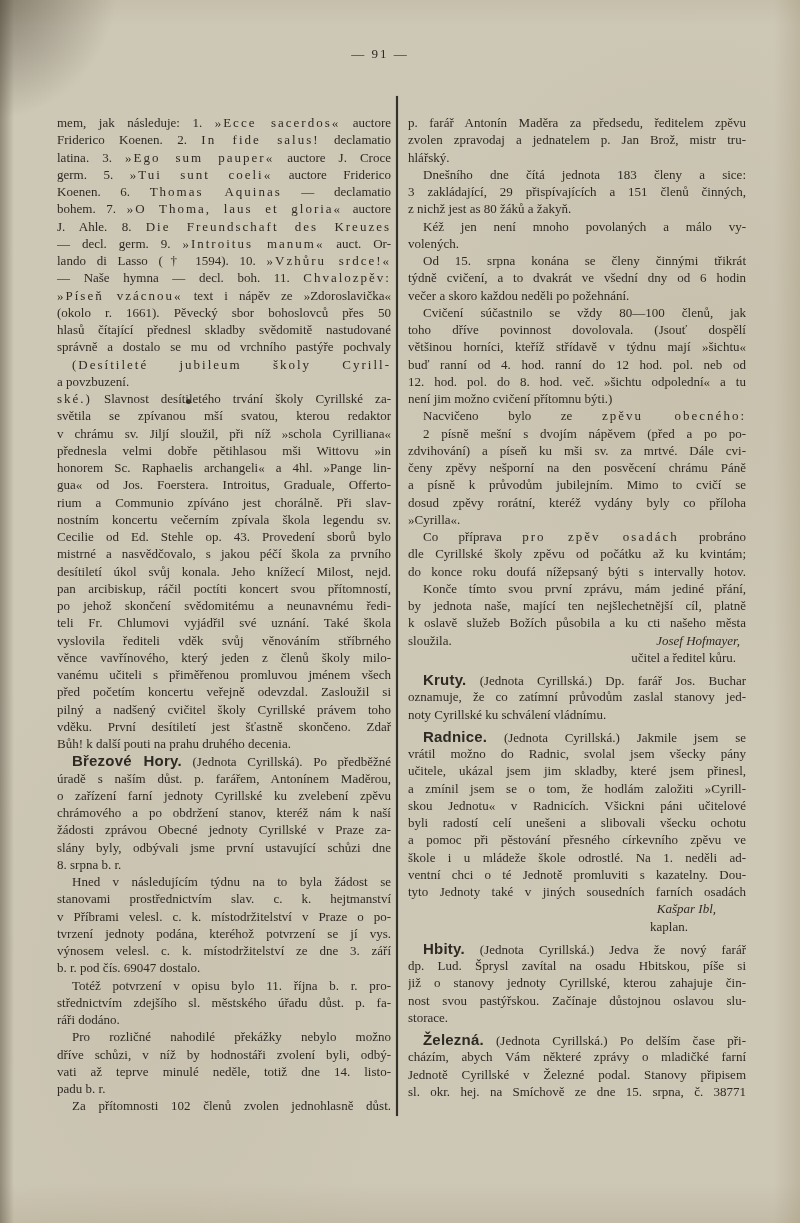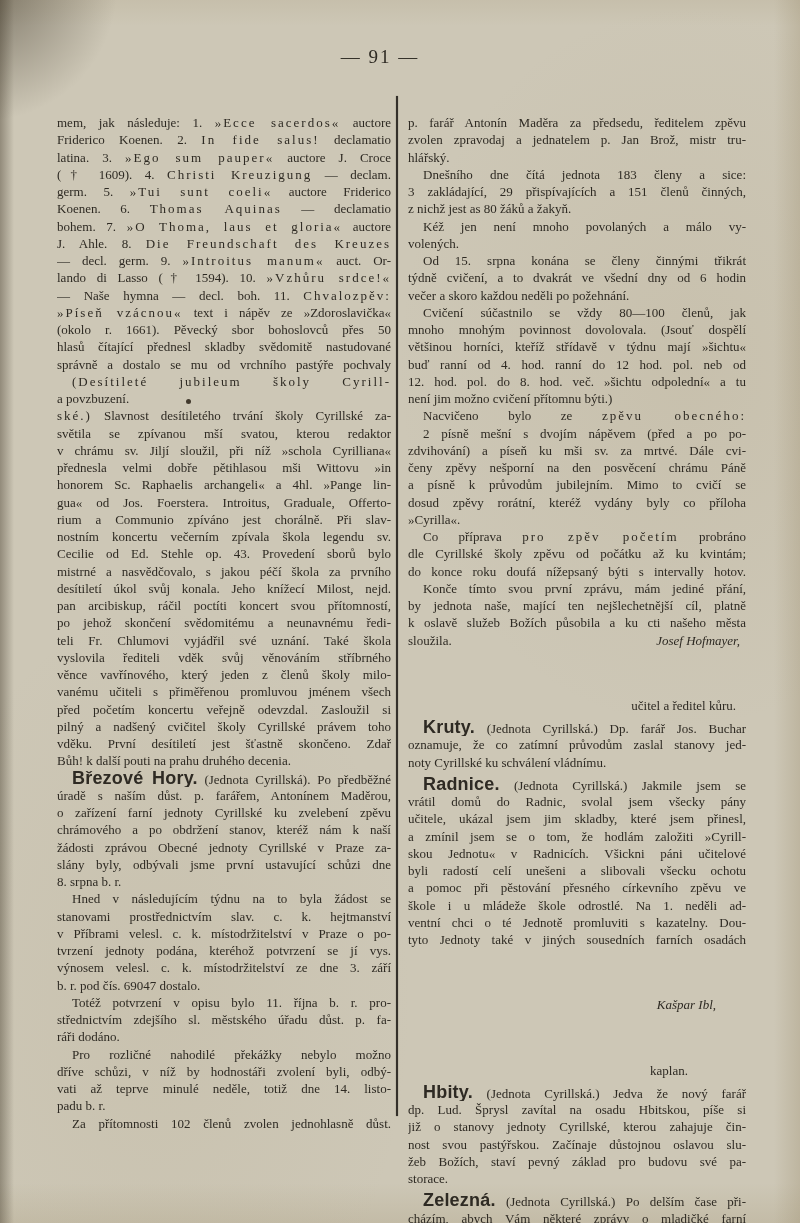--- a/index.html
+++ b/index.html
@@ -23,21 +23,21 @@
       radial-gradient(circle at -2% -1%, rgba(60,52,38,.55) 0, rgba(60,52,38,0) 9%),
       linear-gradient(90deg, rgba(74,66,50,.45) 0, rgba(74,66,50,0) 14px),
       linear-gradient(270deg, rgba(150,135,102,.28) 0, rgba(150,135,102,0) 26px),
       linear-gradient(0deg, rgba(160,146,112,.22) 0, rgba(160,146,112,0) 40px),
       linear-gradient(180deg, rgba(168,154,122,.18) 0, rgba(168,154,122,0) 26px),
       radial-gradient(ellipse at 86% 30%, rgba(166,150,116,.14) 0, rgba(166,150,116,0) 30%),
       radial-gradient(ellipse at 20% 82%, rgba(170,156,124,.12) 0, rgba(170,156,124,0) 28%);
   }
   .page-number{
     position:absolute;left:300px;top:46px;width:160px;
-    text-align:center;font-size:19px;letter-spacing:2px;
+    text-align:center;font-size:13px;letter-spacing:2px;
     color:var(--ink);
   }
   .divider{
     position:absolute;left:396px;top:96px;width:2px;height:1020px;
     background:var(--divider);
     box-shadow:0 0 1px rgba(46,42,35,.8);
   }
   .col{
     position:absolute;top:114px;
     font-size:13px;line-height:17.25px;
@@ -45,46 +45,45 @@
   #col-left{left:57px;width:334px;}
   #col-right{left:408px;width:338px;}
   .line{
     text-align:justify;
     text-align-last:justify;
     height:17.25px;
     overflow:hidden;
     white-space:normal;
   }
   .line.short{text-align-last:left;}
-  .line.right{text-align:left;text-align-last:right;margin-top:48px;}
+  .line.right{text-align:left;text-align-last:right;}
   .line.split{display:flex;justify-content:space-between;text-align-last:auto;align-items:flex-end;}
   .line.ind{text-indent:15px;}
   .line.gap{margin-top:5px;}
   .g{letter-spacing:2px;}
   .i{font-style:italic;}
   b{
     font-family:"Liberation Sans","DejaVu Sans",sans-serif;
-    font-weight:700;font-size:18px;letter-spacing:.2px;margin-top:15px;
+    font-weight:700;font-size:15px;letter-spacing:.2px;margin-top:15px;
   }
   .speck{
     position:absolute;width:5px;height:5px;border-radius:50%;
     background:rgba(40,32,20,.85);
   }
 </style>
 </head>
 <body>
 
 <div class="page">
   <div class="page-number">— 91 —</div>
   <div class="divider"></div>
   <div class="col" id="col-left">
       <div class="line"><span>mem, jak následuje: 1. </span><span class="g">»Ecce sacerdos«</span><span> auctore</span></div>
       <div class="line"><span>Friderico Koenen. 2. </span><span class="g">In fide salus!</span><span> declamatio</span></div>
       <div class="line"><span>latina. 3. </span><span class="g">»Ego sum pauper«</span><span> auctore J. Croce</span></div>
-      <div class="line"><span>(† 1609). 4. </span><span class="g">Christi Kreuzigung</span><span> — declam.</span></div>
       <div class="line"><span>germ. 5. </span><span class="g">»Tui sunt coeli«</span><span> auctore Friderico</span></div>
       <div class="line"><span>Koenen. 6. </span><span class="g">Thomas Aquinas</span><span> — declamatio</span></div>
       <div class="line"><span>bohem. 7. </span><span class="g">»O Thoma, laus et gloria«</span><span> auctore</span></div>
       <div class="line"><span>J. Ahle. 8. </span><span class="g">Die Freundschaft des Kreuzes</span></div>
       <div class="line"><span>— decl. germ. 9. </span><span class="g">»Introitus manum«</span><span> auct. Or-</span></div>
       <div class="line"><span>lando di Lasso († 1594). 10. </span><span class="g">»Vzhůru srdce!«</span></div>
       <div class="line"><span>— Naše hymna — decl. boh. 11. </span><span class="g">Chvalozpěv:</span></div>
       <div class="line"><span class="g">»Píseň vzácnou«</span><span> text i nápěv ze »Zdoroslavička«</span></div>
       <div class="line">(okolo r. 1661). Pěvecký sbor bohoslovců přes 50</div>
       <div class="line">hlasů čítající přednesl skladby svědomitě nastudované</div>
@@ -140,63 +139,62 @@
       <div class="line short">hlářský.</div>
       <div class="line ind">Dnešního dne čítá jednota 183 členy a sice:</div>
       <div class="line">3 zakládající, 29 přispívajících a 151 členů činných,</div>
       <div class="line short">z nichž jest as 80 žáků a žakyň.</div>
       <div class="line ind">Kéž jen není mnoho povolaných a málo vy-</div>
       <div class="line short">volených.</div>
       <div class="line ind">Od 15. srpna konána se členy činnými třikrát</div>
       <div class="line">týdně cvičení, a to dvakrát ve všední dny od 6 hodin</div>
       <div class="line short">večer a skoro každou neděli po požehnání.</div>
       <div class="line ind">Cvičení súčastnilo se vždy 80—100 členů, jak</div>
-      <div class="line">mnoho mnohým povinnost dovolovala. (Jsouť dospělí</div>
+      <div class="line">toho dříve povinnost dovolovala. (Jsouť dospělí</div>
       <div class="line">většinou horníci, kteříž střídavě v týdnu mají »šichtu«</div>
       <div class="line">buď ranní od 4. hod. ranní do 12 hod. pol. neb od</div>
       <div class="line">12. hod. pol. do 8. hod. več. »šichtu odpolední« a tu</div>
       <div class="line short">není jim možno cvičení přítomnu býti.)</div>
       <div class="line ind"><span>Nacvičeno bylo ze </span><span class="g">zpěvu obecného:</span></div>
       <div class="line ind">2 písně mešní s dvojím nápěvem (před a po po-</div>
       <div class="line">zdvihování) a píseň ku mši sv. za mrtvé. Dále cvi-</div>
       <div class="line">čeny zpěvy nešporní na den posvěcení chrámu Páně</div>
       <div class="line">a písně k průvodům jubilejním. Mimo to cvičí se</div>
       <div class="line">dosud zpěvy rorátní, kteréž vydány byly co příloha</div>
       <div class="line short">»Cyrilla«.</div>
-      <div class="line ind"><span>Co příprava </span><span class="g">pro zpěv početím</span><span> probráno</span></div>
+      <div class="line ind"><span>Co příprava </span><span class="g">pro zpěv osadách</span><span> probráno</span></div>
       <div class="line">dle Cyrillské školy zpěvu od počátku až ku kvintám;</div>
       <div class="line">do konce roku doufá nížepsaný býti s intervally hotov.</div>
       <div class="line ind">Konče tímto svou první zprávu, mám jediné přání,</div>
       <div class="line">by jednota naše, mající ten nejšlechetnější cíl, platně</div>
       <div class="line">k oslavě služeb Božích působila a ku cti našeho města</div>
       <div class="line split" style="padding-right: 6px;">
         <span>sloužila.</span>
         <span class="i">Josef Hofmayer,</span>
       </div>
       <div class="line short right" style="padding-right: 10px;">učitel a ředitel kůru.</div>
       <div class="line ind gap"><b>Kruty.</b> (Jednota Cyrillská.) Dp. farář Jos. Buchar</div>
       <div class="line">oznamuje, že co zatímní průvodům zaslal stanovy jed-</div>
       <div class="line short">noty Cyrillské ku schválení vládnímu.</div>
       <div class="line ind gap"><b>Radnice.</b> (Jednota Cyrillská.) Jakmile jsem se</div>
-      <div class="line">vrátil domů do Radnic, svolal jsem všecky pány</div>
+      <div class="line">vrátil možno do Radnic, svolal jsem všecky pány</div>
       <div class="line">učitele, ukázal jsem jim skladby, které jsem přinesl,</div>
       <div class="line">a zmínil jsem se o tom, že hodlám založiti »Cyrill-</div>
       <div class="line">skou Jednotu« v Radnicích. Všickni páni učitelové</div>
       <div class="line">byli radostí celí unešeni a slibovali všecku ochotu</div>
       <div class="line">a pomoc při pěstování přesného církevního zpěvu ve</div>
       <div class="line">škole i u mládeže škole odrostlé. Na 1. neděli ad-</div>
       <div class="line">ventní chci o té Jednotě promluviti s kazatelny. Dou-</div>
       <div class="line">tyto Jednoty také v jiných sousedních farních osadách</div>
       <div class="line short i right" style="padding-right: 30px;">Kašpar Ibl,</div>
       <div class="line short right" style="padding-right: 58px;">kaplan.</div>
       <div class="line ind gap"><b>Hbity.</b> (Jednota Cyrillská.) Jedva že nový farář</div>
       <div class="line">dp. Lud. Šprysl zavítal na osadu Hbitskou, píše si</div>
       <div class="line">již o stanovy jednoty Cyrillské, kterou zahajuje čin-</div>
       <div class="line">nost svou pastýřskou. Začínaje důstojnou oslavou slu-</div>
-      <div class="line">žeb Božích, staví pevný základ pro budovu své pa-</div>
       <div class="line short">storace.</div>
       <div class="line ind gap"><b>Železná.</b> (Jednota Cyrillská.) Po delším čase při-</div>
       <div class="line">cházím, abych Vám některé zprávy o mladičké farní</div>
       <div class="line">Jednotě Cyrillské v Železné podal. Stanovy připisem</div>
       <div class="line">sl. okr. hej. na Smíchově ze dne 15. srpna, č. 38771</div>
     </div>
   <div class="speck" style="left:186px;top:399px"></div>
 </div>
 
 </body></html>

